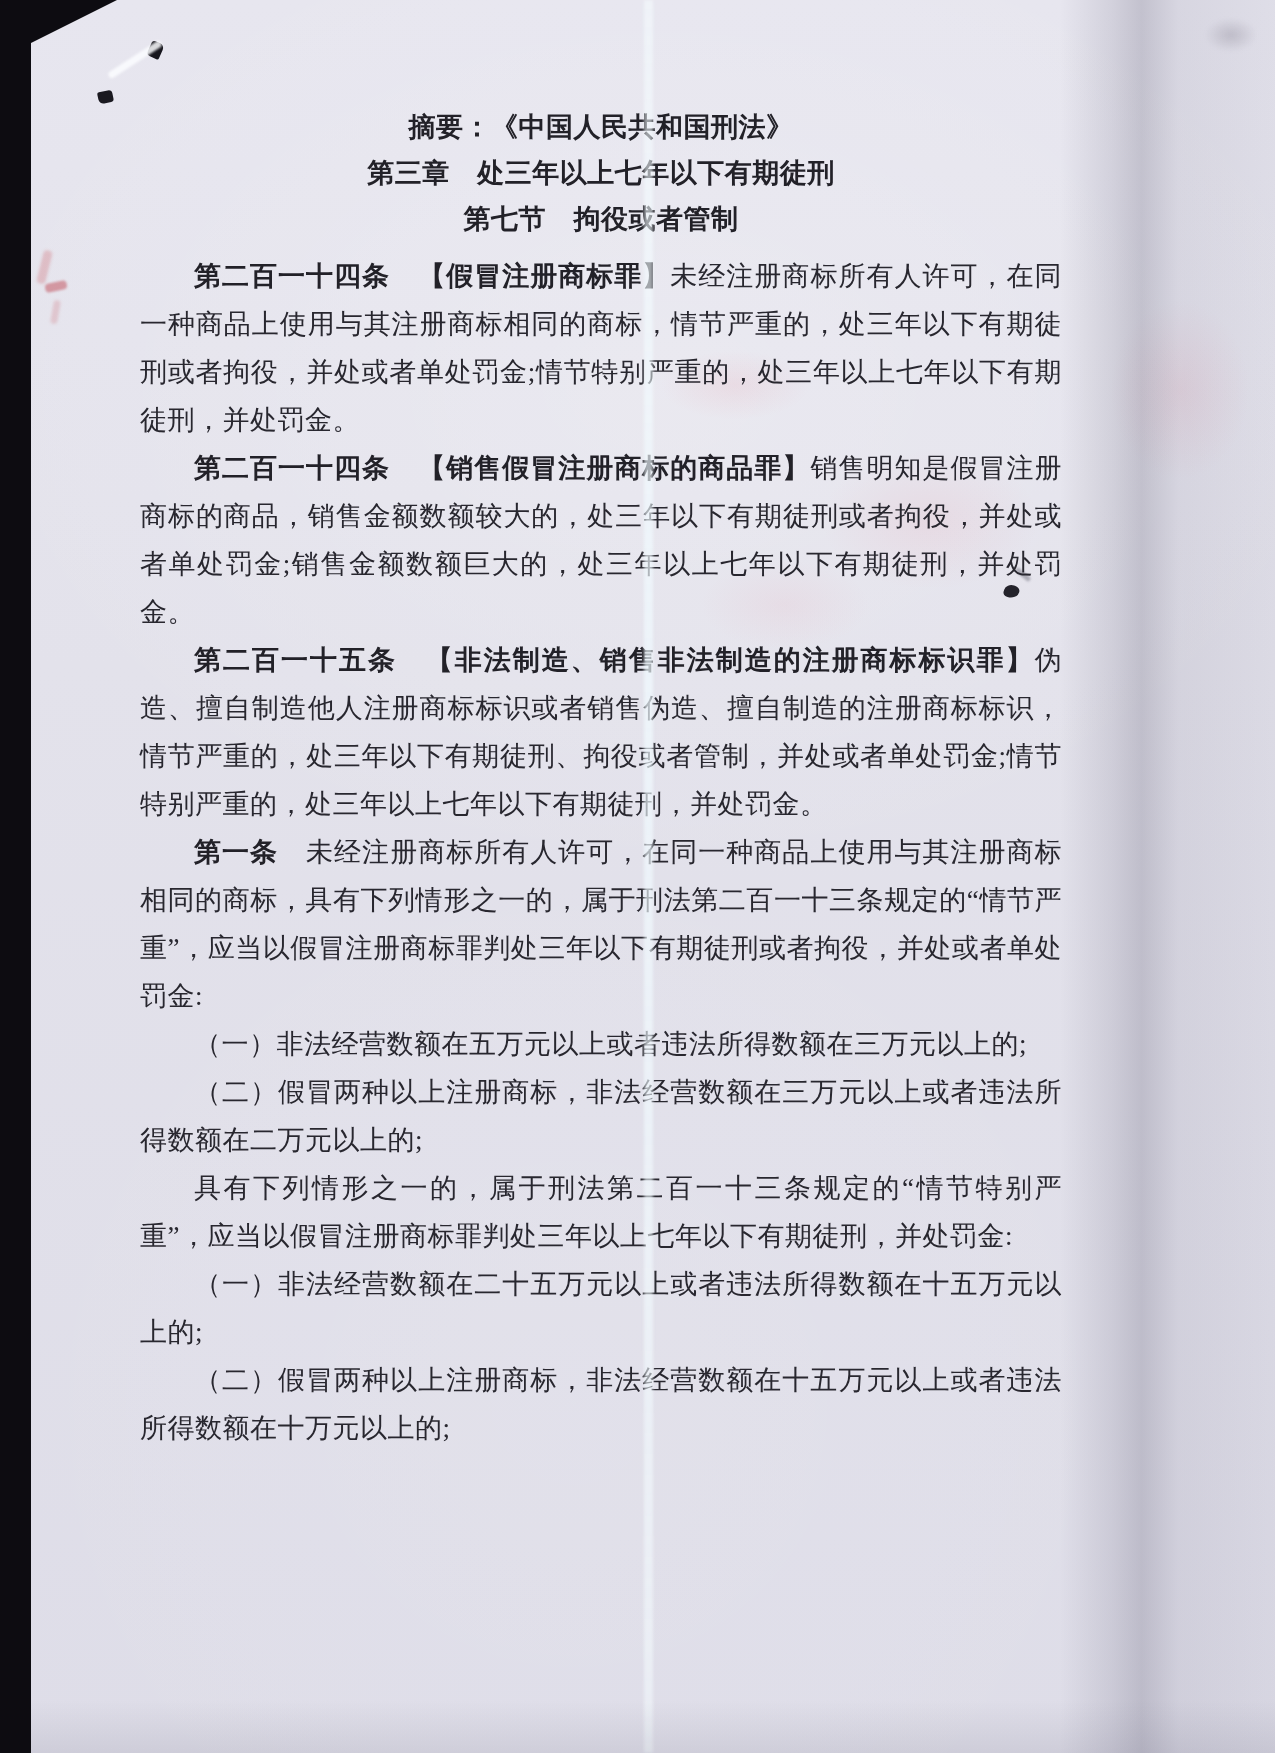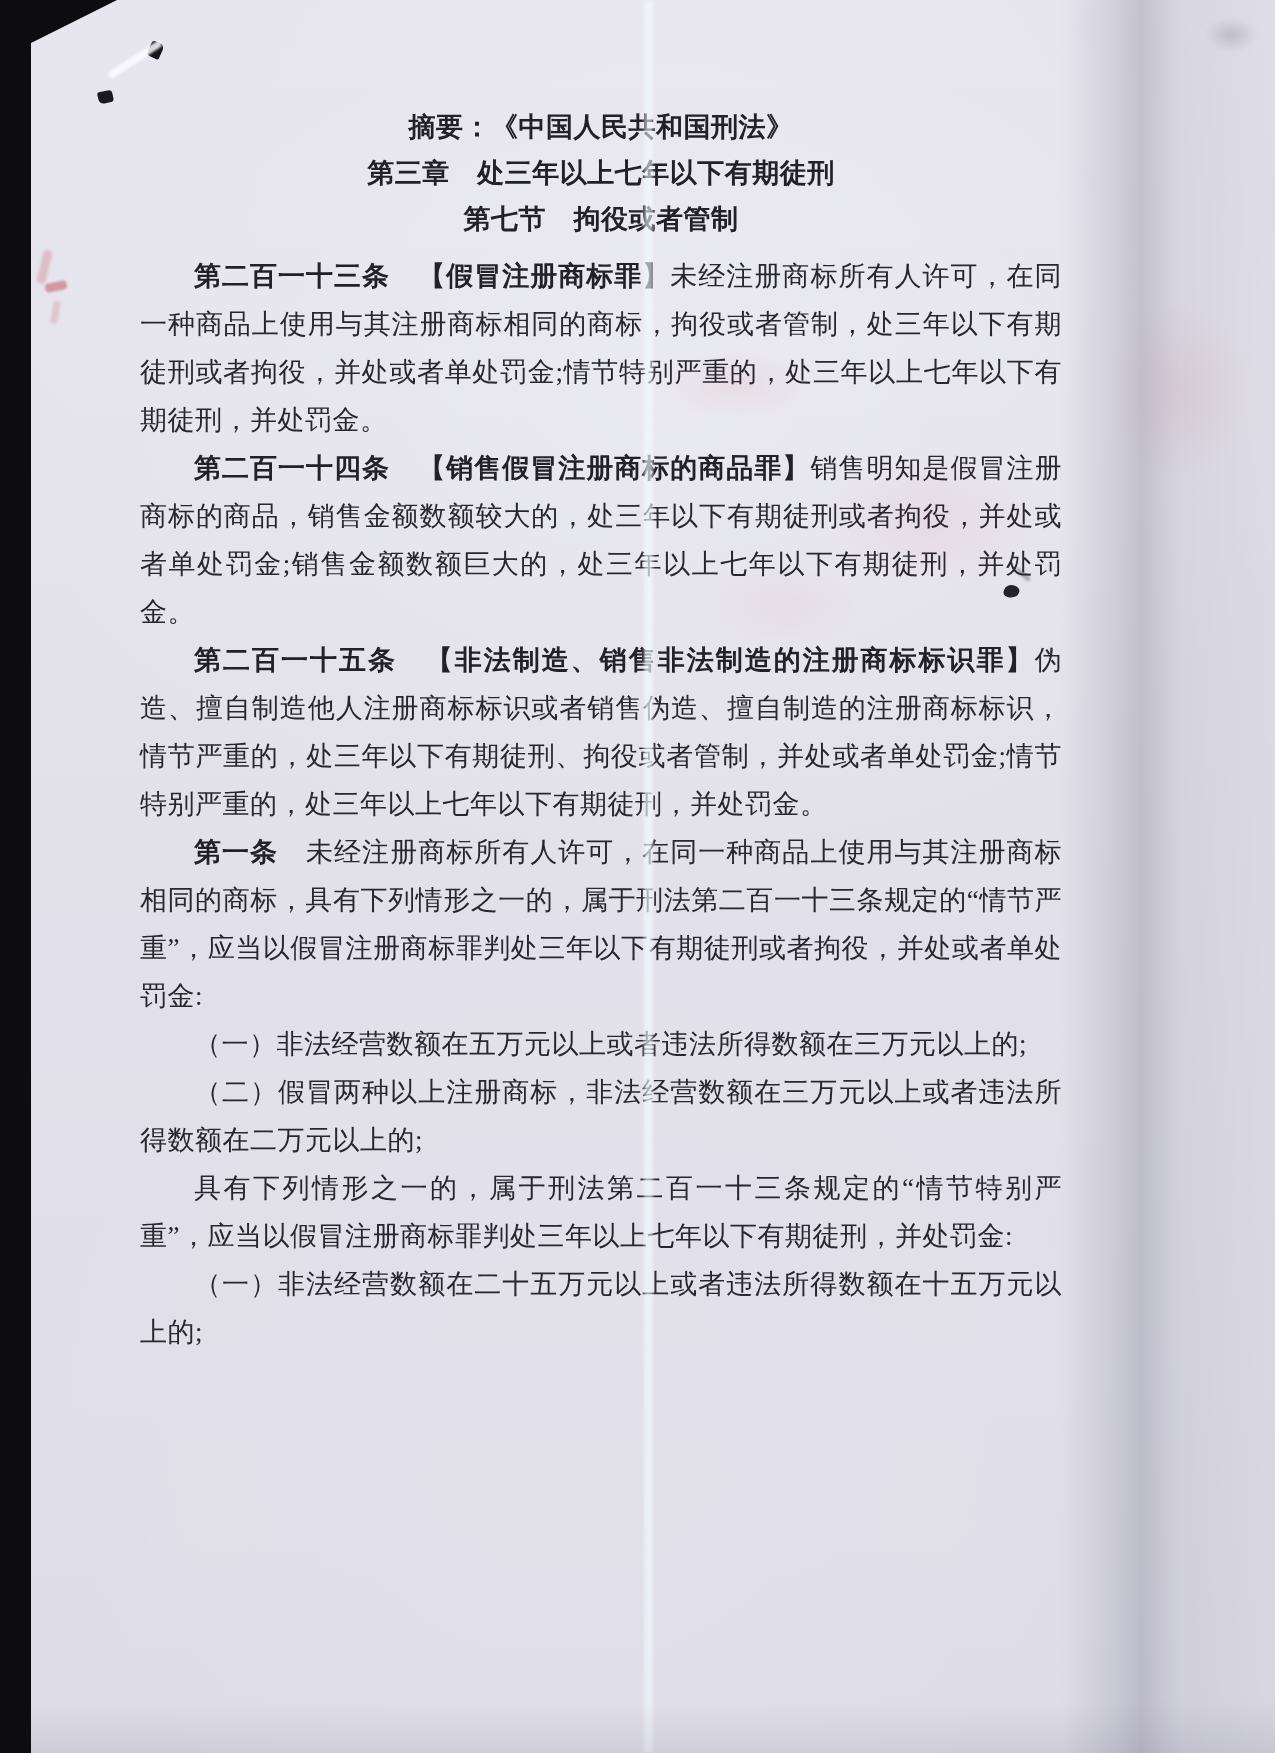--- a/index.html
+++ b/index.html
@@ -90,35 +90,36 @@
   <div class="artifact pink-c"></div>
   <div class="artifact pink-d"></div>
 
   <div class="content">
     <div class="head-block">
       <div class="doc-h">摘要：《中国人民共和国刑法》</div>
       <div class="doc-h">第三章　处三年以上七年以下有期徒刑</div>
       <div class="doc-h">第七节　拘役或者管制</div>
     </div>
 
-    <p class="para"><span class="lead">第二百一十三条　【假冒注册商标罪】</span><span>未经注册商标所有人许可，在同一种商品上使用与其注册商标相同的商标，拘役或者管制，处三年以下有期徒刑或者拘役，并处或者单处罚金;情节特别严重的，处三年以上七年以下有期徒刑，并处罚金。</span></p>
+    <p class="para"><span class="lead">第二百一十四条　【假冒注册商标罪】</span><span>未经注册商标所有人许可，在同一种商品上使用与其注册商标相同的商标，情节严重的，处三年以下有期徒刑或者拘役，并处或者单处罚金;情节特别严重的，处三年以上七年以下有期徒刑，并处罚金。</span></p>
 
     <p class="para"><span class="lead">第二百一十四条　【销售假冒注册商标的商品罪】</span><span>销售明知是假冒注册商标的商品，销售金额数额较大的，处三年以下有期徒刑或者拘役，并处或者单处罚金;销售金额数额巨大的，处三年以上七年以下有期徒刑，并处罚金。</span></p>
 
     <p class="para"><span class="lead">第二百一十五条　【非法制造、销售非法制造的注册商标标识罪】</span><span>伪造、擅自制造他人注册商标标识或者销售伪造、擅自制造的注册商标标识，情节严重的，处三年以下有期徒刑、拘役或者管制，并处或者单处罚金;情节特别严重的，处三年以上七年以下有期徒刑，并处罚金。</span></p>
 
 
     <p class="para"><span class="lead">第一条　</span><span>未经注册商标所有人许可，在同一种商品上使用与其注册商标相同的商标，具有下列情形之一的，属于刑法第二百一十三条规定的“情节严重”，应当以假冒注册商标罪判处三年以下有期徒刑或者拘役，并处或者单处罚金:</span></p>
 
     <p class="item">（一）非法经营数额在五万元以上或者违法所得数额在三万元以上的;</p>
     <p class="item">（二）假冒两种以上注册商标，非法经营数额在三万元以上或者违法所得数额在二万元以上的;</p>
 
     <p class="para">具有下列情形之一的，属于刑法第二百一十三条规定的“情节特别严重”，应当以假冒注册商标罪判处三年以上七年以下有期徒刑，并处罚金:</p>
 
     <p class="item">（一）非法经营数额在二十五万元以上或者违法所得数额在十五万元以上的;</p>
+    <p class="item">（二）假冒两种以上注册商标，非法经营数额在十五万元以上或者违法所得数额在十万元以上的;</p>
   </div>
 
   <div class="artifact streak"></div>
   <div class="artifact right-shadow"></div>
   <div class="artifact bottom-shade"></div>
   <div class="artifact edge-left"></div>
   <div class="artifact edge-corner"></div>
   <div class="artifact edge-bottom-sliver"></div>
   <div class="artifact mark-dark-a"></div>
   <div class="artifact mark-dark-b"></div>

